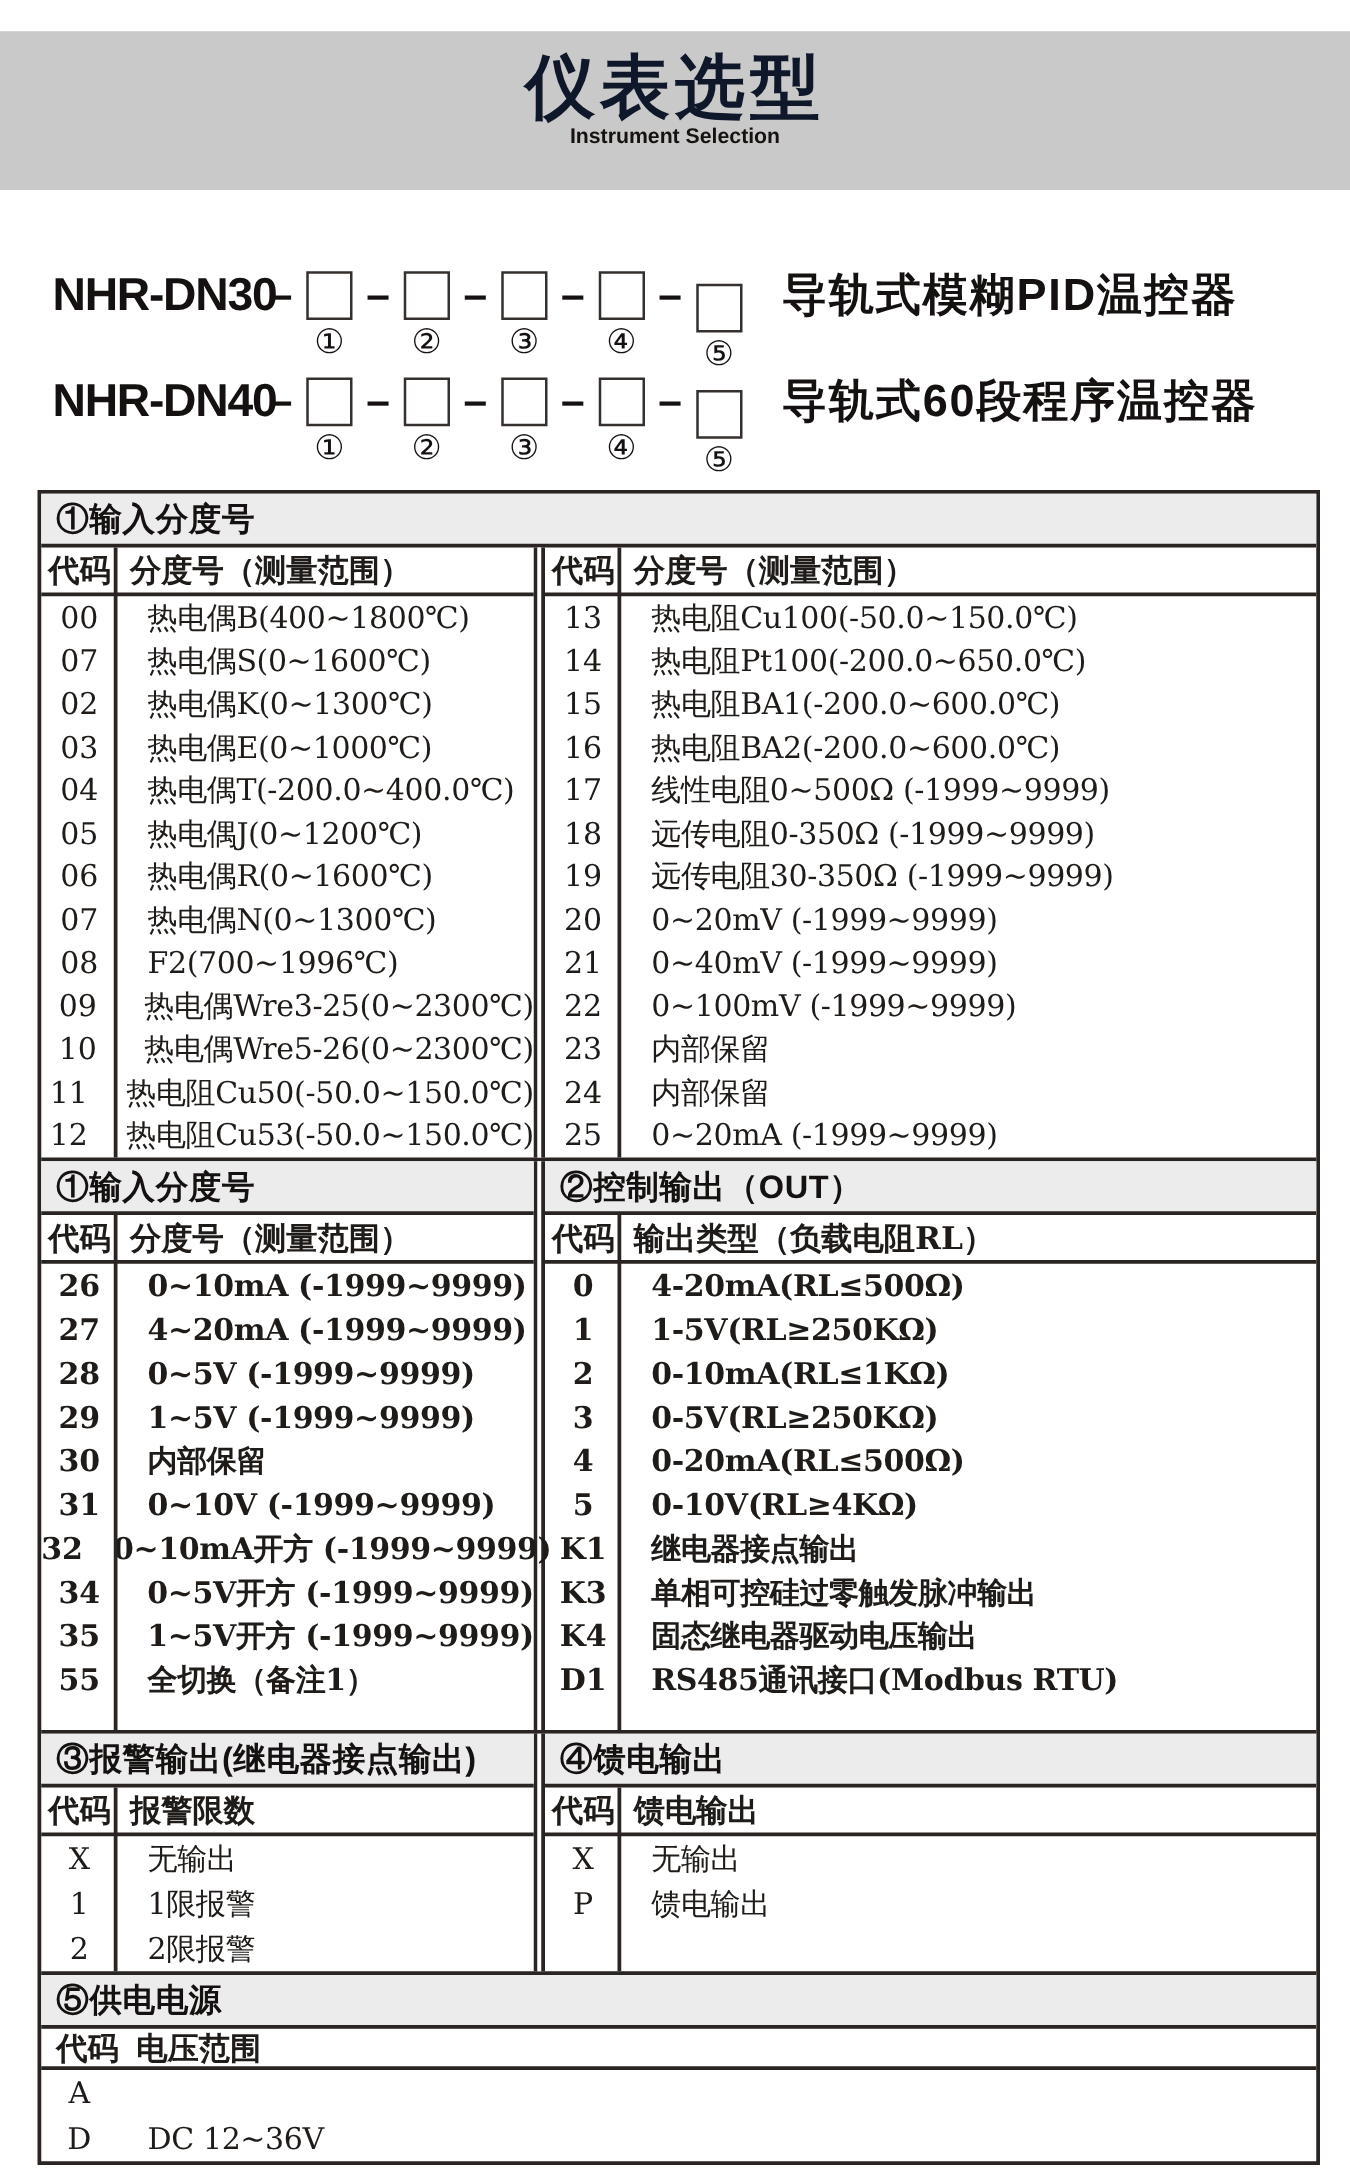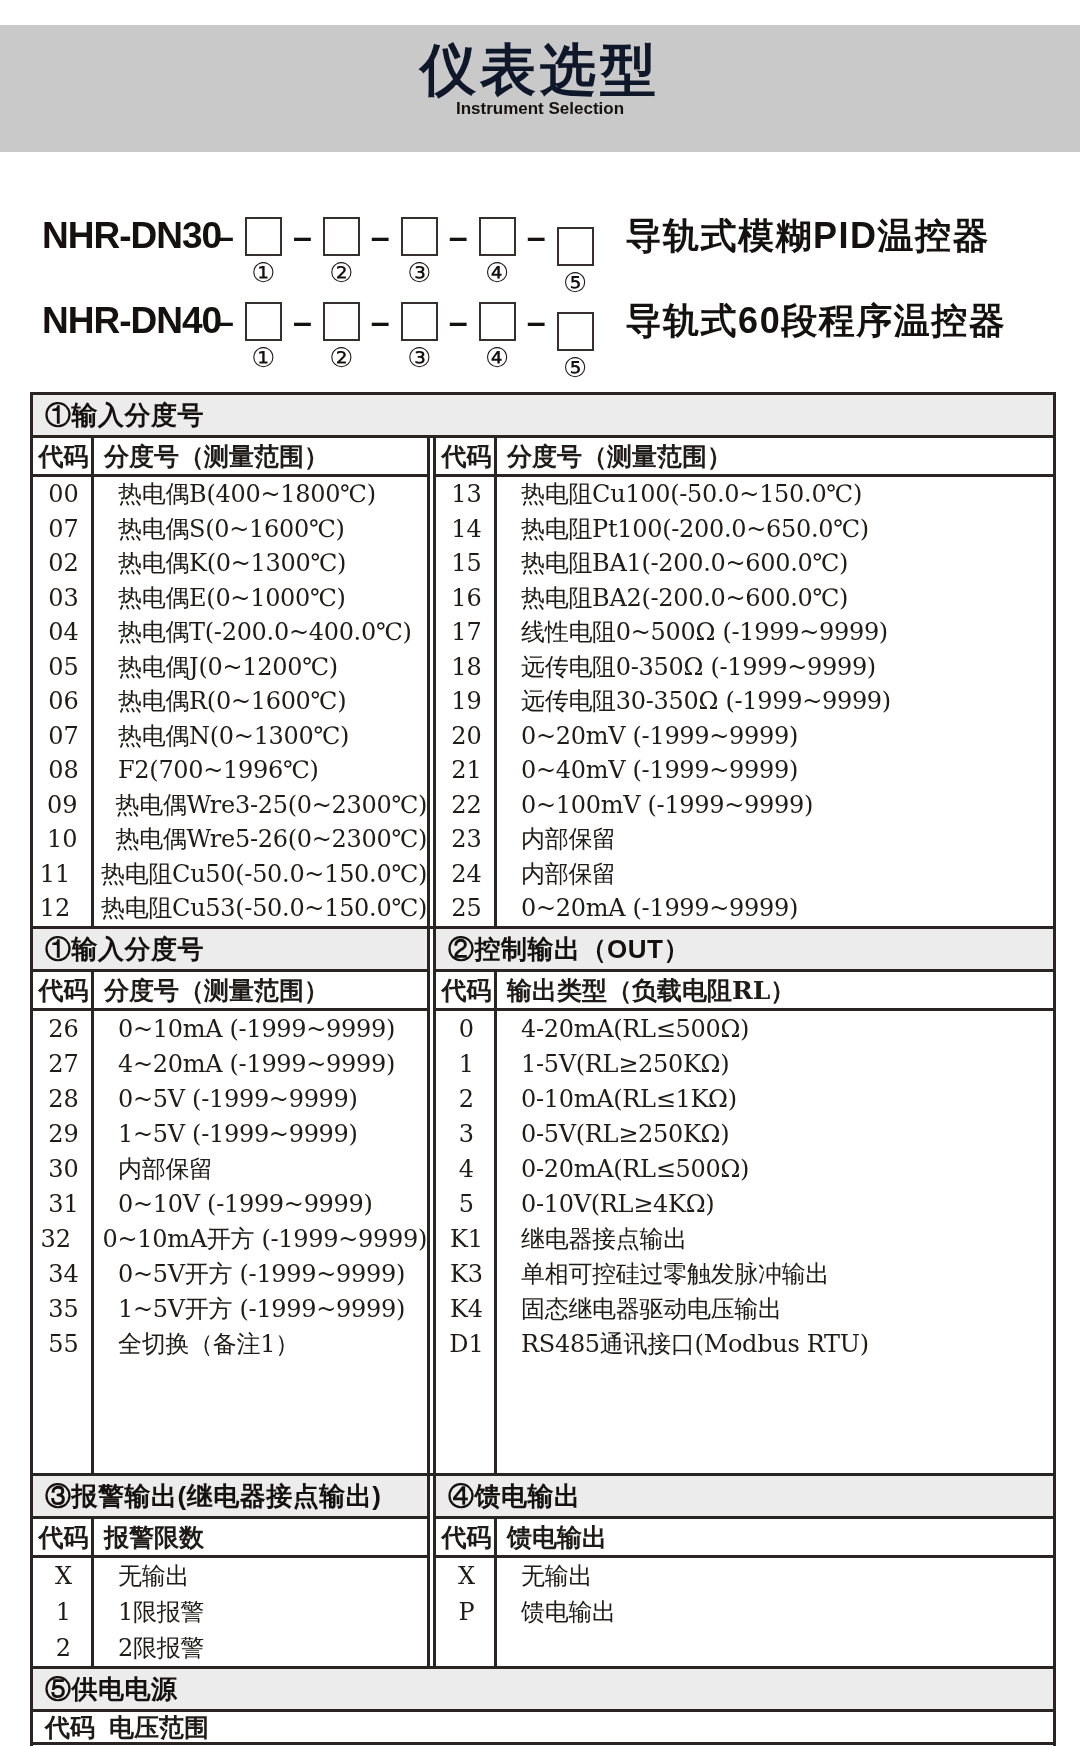--- a/index.html
+++ b/index.html
@@ -76,21 +76,21 @@
   .rows{display:flex;flex-direction:column;}
   .trow{display:flex;align-items:center;white-space:nowrap;
     font-family:"DejaVu Serif","Liberation Serif",serif;font-size:24px;}
   .trow .code{width:61px;text-align:center;}
   .trow .desc{padding-left:24px;letter-spacing:-0.3px;}
   .g1 .trow{height:34.5px;}
   .g2 .trow{height:35px;}
   .g3 .trow{height:36px;}
   .g5 .trow{height:36.5px;}
   .g1 .rows{height:449px;}
-  .g2 .rows{height:462px;}
+  .g2 .rows{height:373px;font-weight:bold;}
   .g3 .rows{height:108px;}
   .g5 .rows{height:73px;}
   
   .g5 .colhdr-plain{
     height:30px;display:flex;align-items:center;border-bottom:3px solid var(--bd);
     font-size:25px;font-weight:600;padding-left:12px;
     font-family:"DejaVu Serif","Liberation Serif",serif;white-space:nowrap;
   }
   .g5 .colhdr-plain span + span{margin-left:14px;}
 </style>

